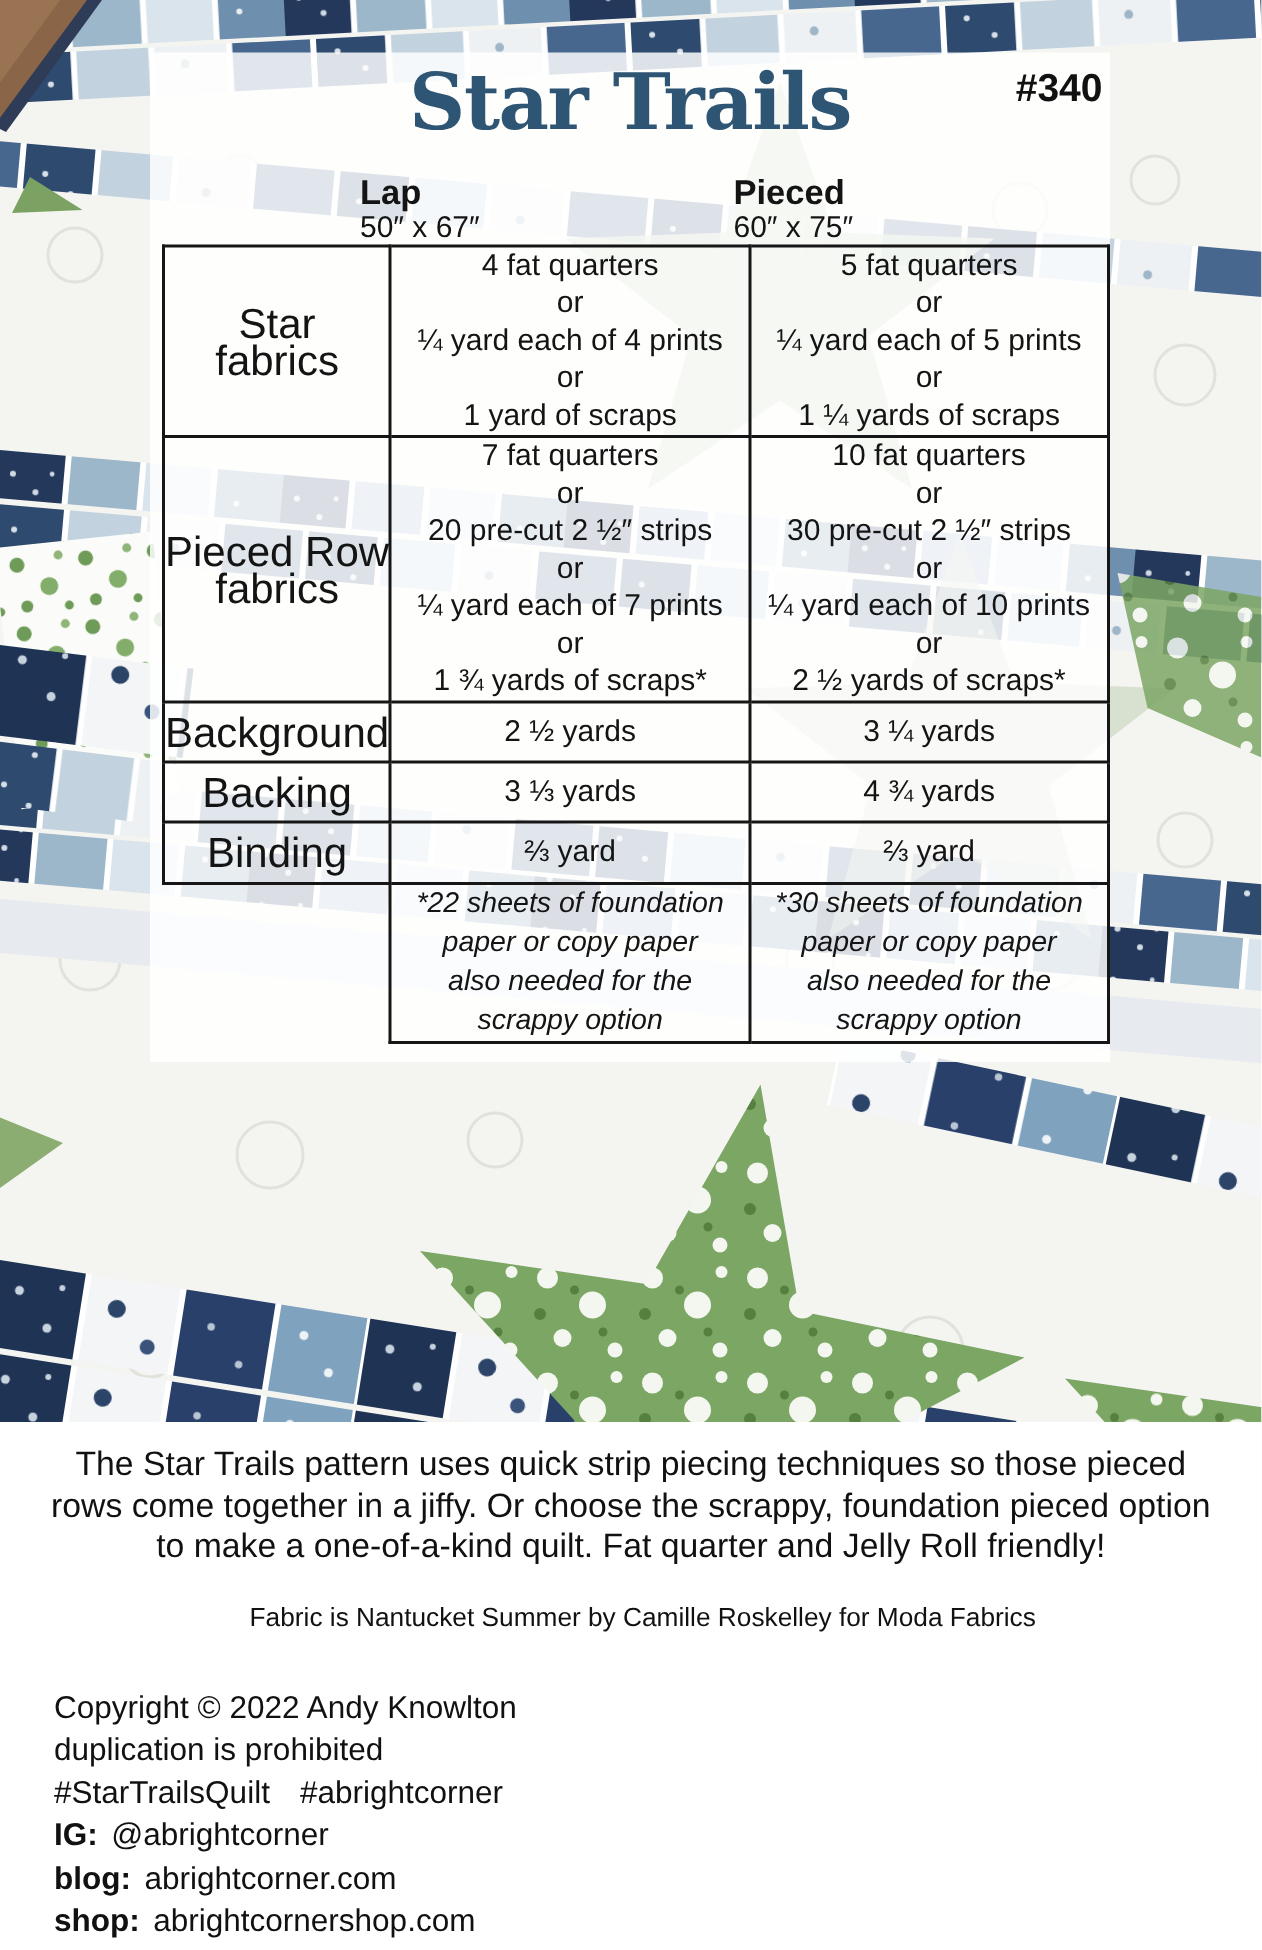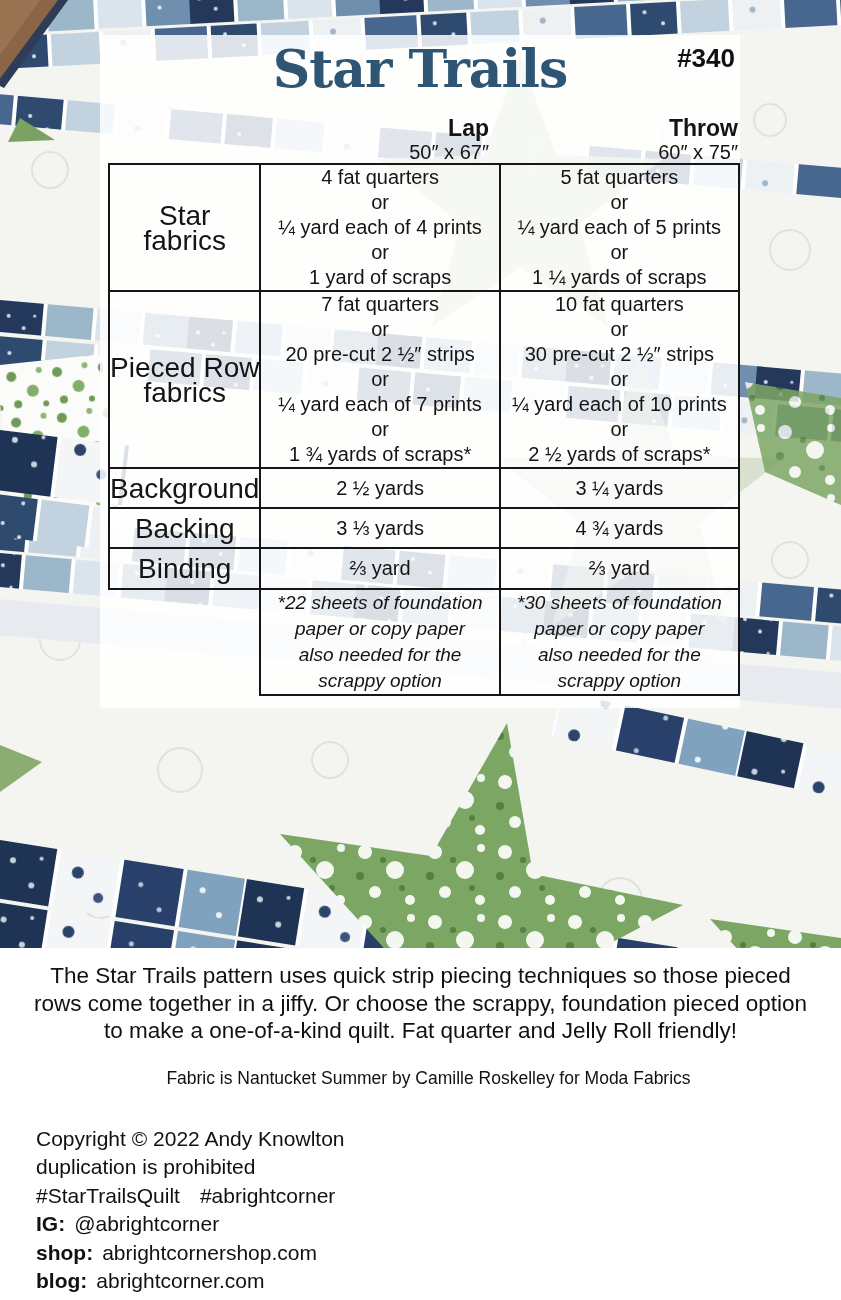--- a/index.html
+++ b/index.html
@@ -8,21 +8,21 @@
   
   .photo{position:absolute;left:0;top:0;width:841px;height:948px;overflow:hidden;}
   .photo svg{position:absolute;left:0;top:0;}
   
   .panel{position:absolute;left:100px;top:35px;width:640px;height:673px;
          background:rgba(255,255,255,.84);}
   .pattern-number{position:absolute;top:8px;right:5px;font-size:26px;color:#111;font-weight:bold;}
   .title{margin:8px 0 0 0;text-align:center;font-family:"DejaVu Serif","Liberation Serif",serif;
          font-weight:bold;font-size:52px;line-height:1;color:#2e5574;letter-spacing:-1px;}
   .size-headers{position:absolute;top:80px;left:140px;width:498px;display:flex;}
-  .size-col{width:249px;text-align:right;}
+  .size-col{width:249px;text-align:left;}
   .size-name{font-weight:bold;font-size:23px;line-height:1.15;}
   .size-dims{font-size:20px;line-height:1.1;}
   
   .req-table{position:absolute;top:128px;left:8px;border-collapse:collapse;table-layout:fixed;}
   .req-table td{border:2px solid #161616;text-align:center;vertical-align:middle;
                 font-size:20px;line-height:25px;padding:0;white-space:pre-line;}
   .req-table td.label{font-size:28px;}
   .req-table tr.footnote td{font-style:italic;font-size:19px;line-height:26px;}
   .req-table td.ghost{border:0 none;}
   
@@ -166,21 +166,21 @@
     <div class="panel">
       <div class="pattern-number">#340</div>
       <h1 class="title">Star Trails</h1>
 
       <div class="size-headers">
         <div class="size-col">
           <div class="size-name">Lap</div>
           <div class="size-dims">50″ x 67″</div>
         </div>
         <div class="size-col">
-          <div class="size-name">Throw</div>
+          <div class="size-name">Pieced</div>
           <div class="size-dims">60″ x 75″</div>
         </div>
       </div>
 
       <table class="req-table">
         <colgroup>
             <col style="width:130px">
             <col style="width:247px">
             <col style="width:247px">
           </colgroup>
@@ -251,18 +251,18 @@
   <div class="info-section">
     <p class="description">The Star Trails pattern uses quick strip piecing techniques so those pieced
 rows come together in a jiffy. Or choose the scrappy, foundation pieced option
 to make a one-of-a-kind quilt. Fat quarter and Jelly Roll friendly!</p>
     <p class="fabric-note">Fabric is Nantucket Summer by Camille Roskelley for Moda Fabrics</p>
     <div class="copyright">
       <div>Copyright © 2022 Andy Knowlton</div>
       <div>duplication is prohibited</div>
       <div><span>#StarTrailsQuilt</span><span class="gap">#abrightcorner</span></div>
       <div><span class="b">IG:</span><span class="val">@abrightcorner</span></div>
+      <div><span class="b">blog:</span><span class="val">abrightcorner.com</span></div>
       <div><span class="b">shop:</span><span class="val">abrightcornershop.com</span></div>
-      <div><span class="b">blog:</span><span class="val">abrightcorner.com</span></div>
     </div>
   </div>
 
 </div>
 
 </body></html>

